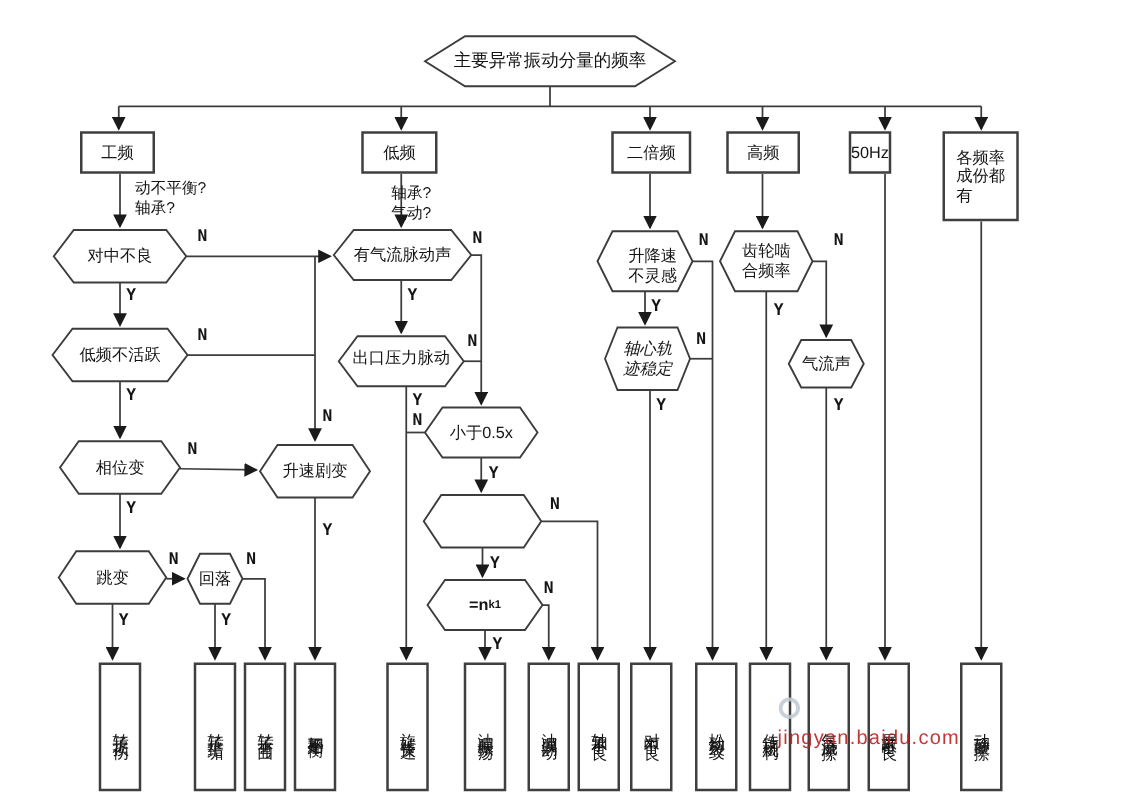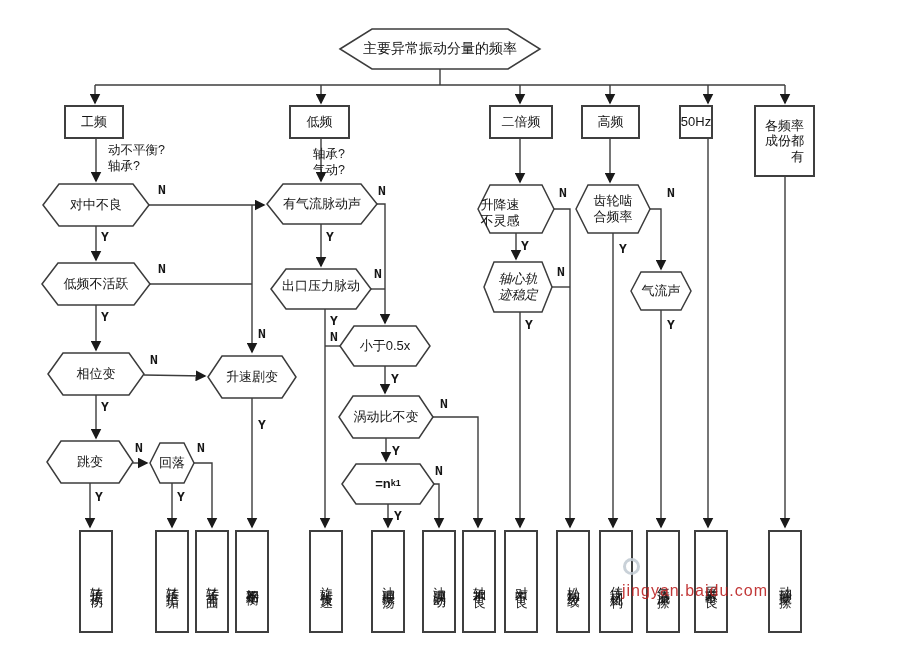--- a/index.html
+++ b/index.html
@@ -2,21 +2,21 @@
 <html><head>
 <meta charset="utf-8">
 <style>
   html,body{margin:0;padding:0;background:#fff;}
   #canvas{position:relative;width:907px;height:645px;background:#fff;overflow:hidden;
           font-family:"Liberation Sans",sans-serif;color:#151515;}
   #wires{position:absolute;left:0;top:0;z-index:1;}
   .hexlab{position:absolute;z-index:2;display:flex;align-items:center;justify-content:center;
           text-align:center;font-size:13px;line-height:1.25;white-space:pre-line;word-break:keep-all;}
   .rectbox{position:absolute;z-index:2;box-sizing:border-box;border:2px solid #3f3f3f;background:#fff;
-           display:flex;align-items:center;justify-content:center;text-align:right;
+           display:flex;align-items:center;justify-content:center;text-align:left;
            font-size:13px;line-height:1.2;white-space:pre-line;word-break:keep-all;}
   .outcome{position:absolute;z-index:2;top:530px;width:34px;height:103px;box-sizing:border-box;
            border:2px solid #3f3f3f;background:#fff;display:flex;align-items:center;justify-content:center;
            writing-mode:vertical-rl;text-orientation:upright;font-size:13px;letter-spacing:3px;}
   .yn{position:absolute;z-index:3;font-family:"DejaVu Sans Mono",monospace;font-weight:bold;
       font-size:13px;line-height:1;}
   .note{position:absolute;z-index:2;font-size:12.5px;line-height:1.3;white-space:pre-line;}
   sub{font-size:9px;}
   #watermark{position:absolute;z-index:6;left:622px;top:546px;width:240px;pointer-events:none;
              color:#bcc6cf;opacity:.88;}
@@ -126,23 +126,22 @@
 
   <div class="hexlab" style="left:46px;top:185px;width:100px;height:40px;">对中不良</div>
   <div class="hexlab" style="left:44px;top:264px;width:104px;height:40px;">低频不活跃</div>
   <div class="hexlab" style="left:50px;top:354px;width:92px;height:40px;">相位变</div>
   <div class="hexlab" style="left:49px;top:442px;width:82px;height:40px;">跳变</div>
   <div class="hexlab" style="left:150px;top:444px;width:44px;height:38px;">回落</div>
   <div class="hexlab" style="left:208px;top:357px;width:88px;height:40px;">升速剧变</div>
   <div class="hexlab" style="left:269px;top:185px;width:106px;height:38px;">有气流脉动声</div>
   <div class="hexlab" style="left:273px;top:270px;width:96px;height:32px;">出口压力脉动</div>
   <div class="hexlab" style="left:342px;top:327px;width:86px;height:38px;">小于0.5x</div>
-  <div class="hexlab" style="left:341px;top:397px;width:90px;height:40px;">涡动比不变</div>
   <div class="hexlab" style="left:344px;top:465px;width:88px;height:38px;font-weight:bold;"><span>=n</span><sub>k1</sub></div>
-  <div class="hexlab" style="left:464px;top:186px;width:72px;height:54px;">升降速
+  <div class="hexlab" style="left:486px;top:186px;width:72px;height:54px;">升降速
 不灵感</div>
   <div class="hexlab" style="left:486px;top:263px;width:64px;height:48px;font-style:italic;">轴心轨
 迹稳定</div>
   <div class="hexlab" style="left:578px;top:186px;width:70px;height:46px;">齿轮啮
 合频率</div>
   <div class="hexlab" style="left:633px;top:273px;width:56px;height:36px;">气流声</div>
 
   <span class="yn" style="left:158px;top:183px;">N</span>
   <span class="yn" style="left:101px;top:230px;">Y</span>
   <span class="yn" style="left:158px;top:262px;">N</span>

